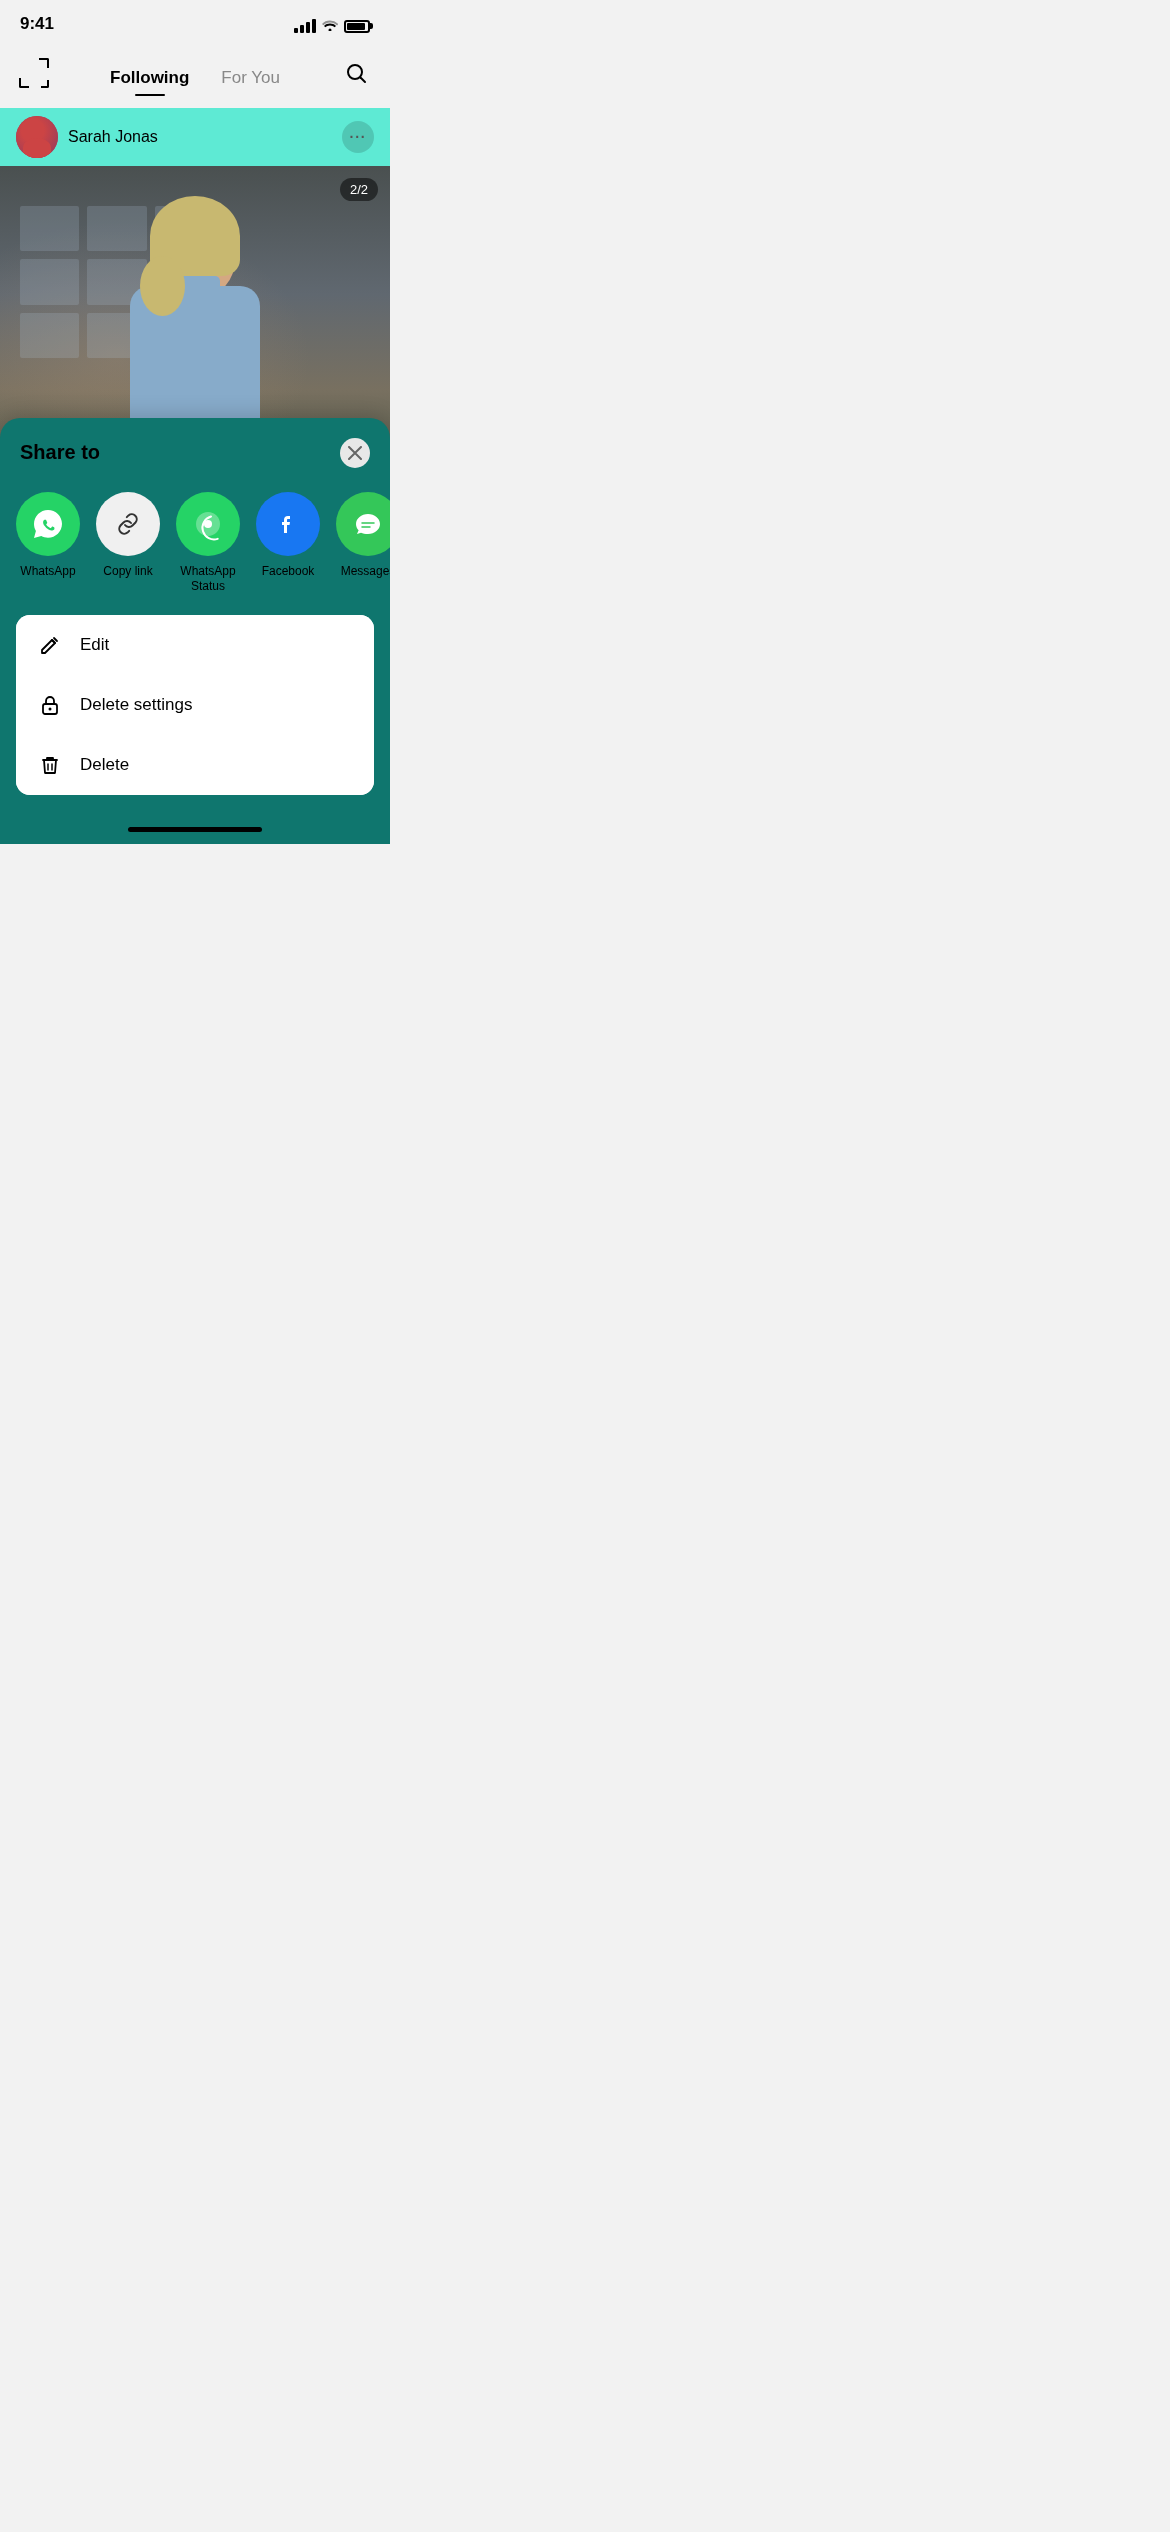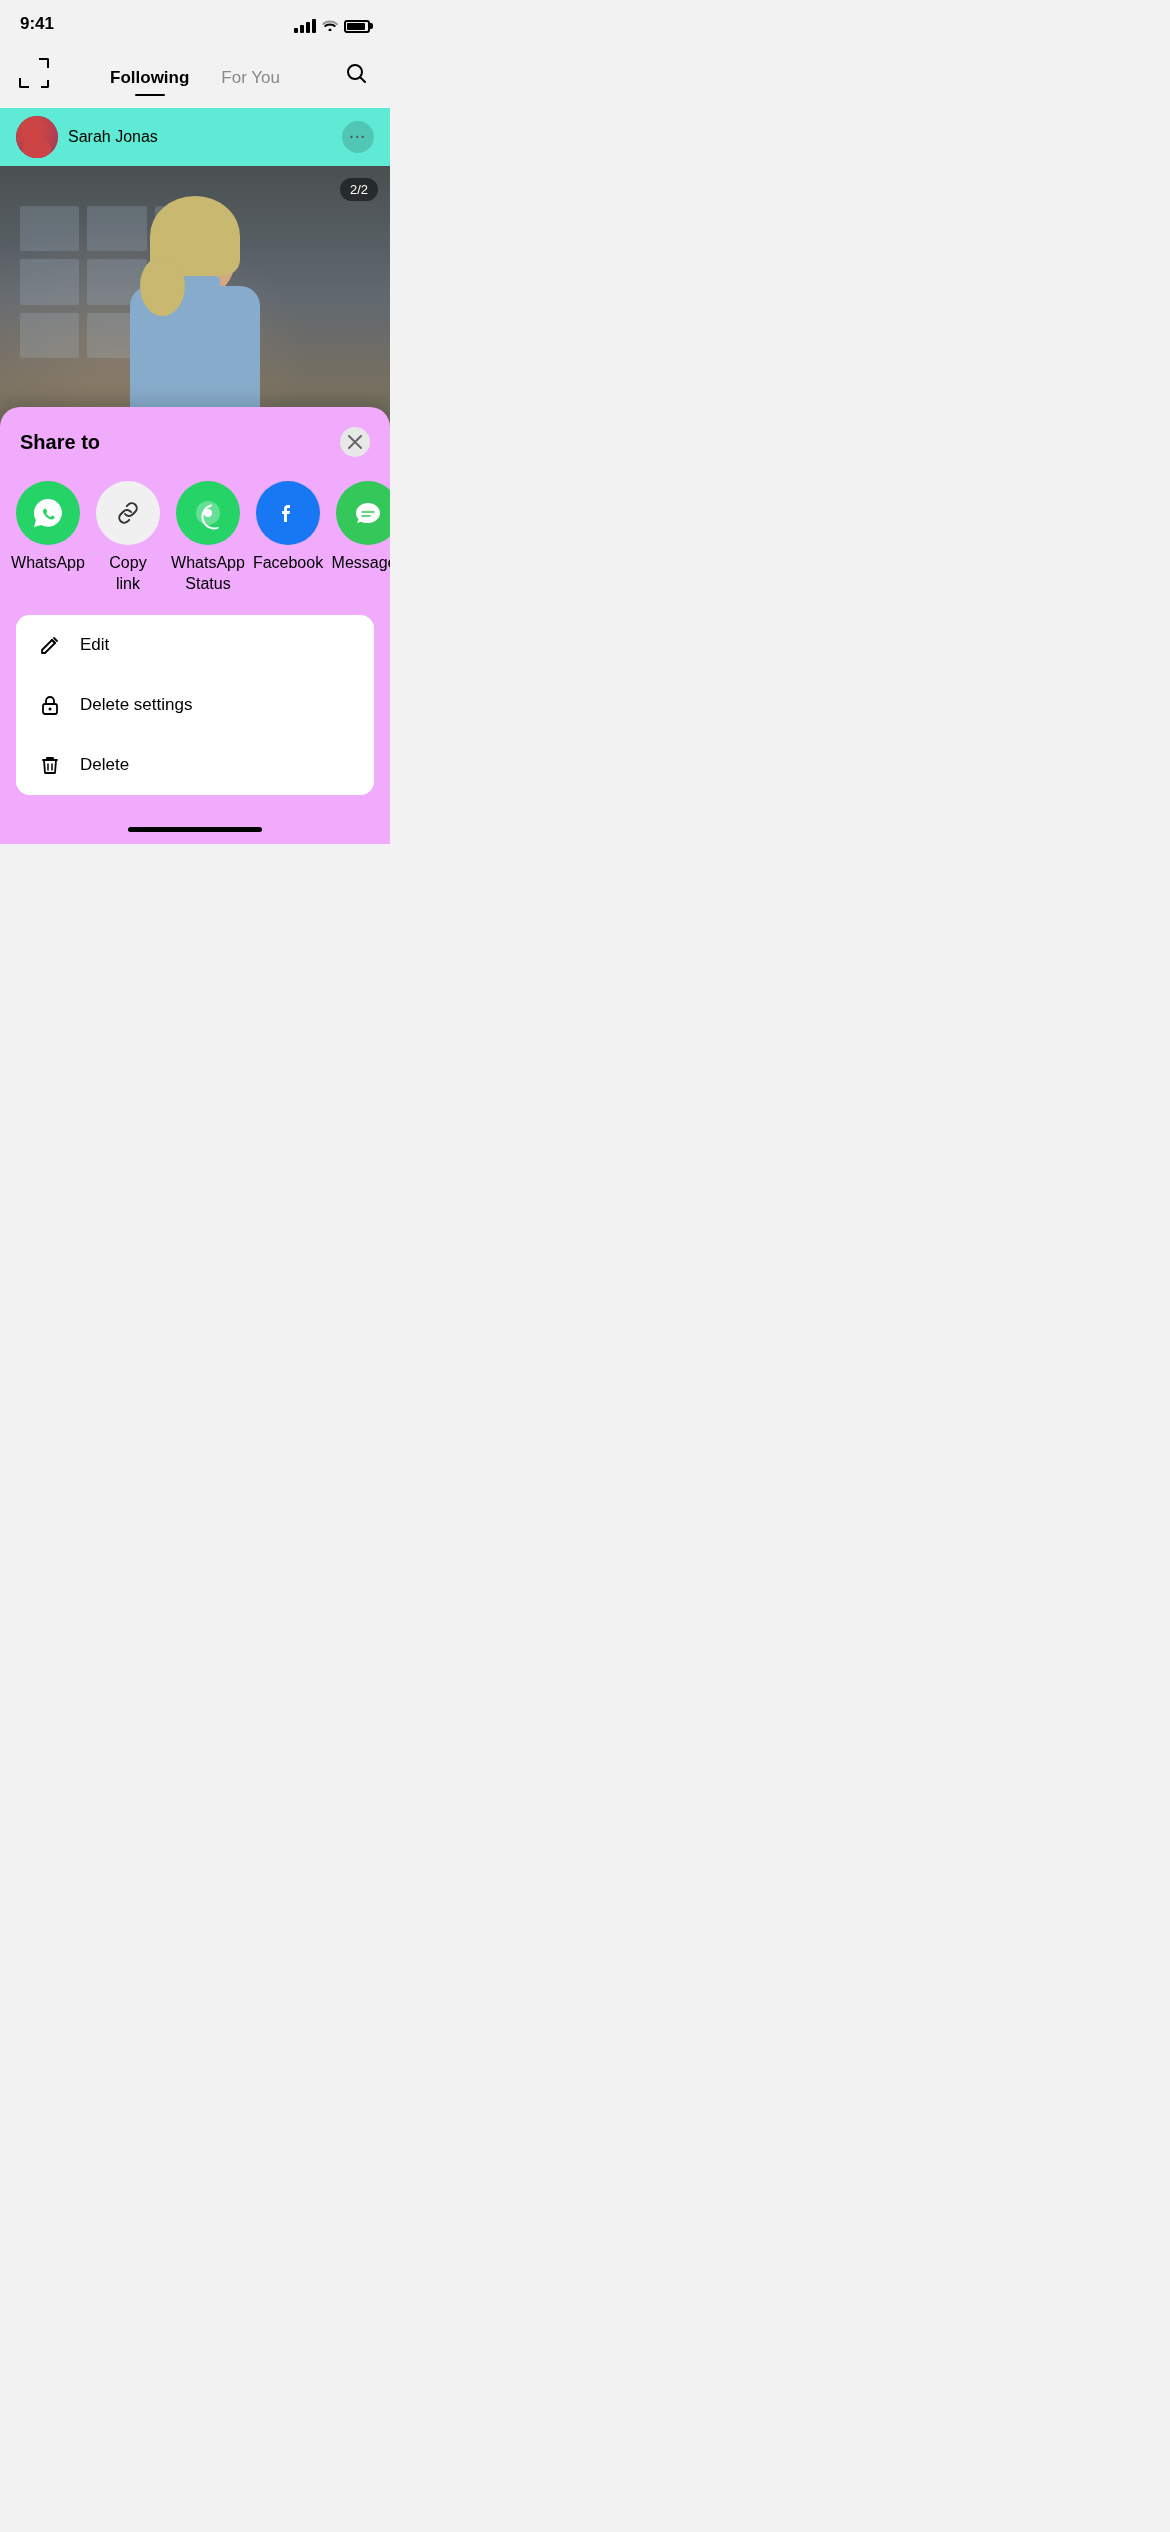--- a/index.html
+++ b/index.html
@@ -307,21 +307,21 @@
       background: rgba(180,200,220,0.4);
       border-radius: 2px;
     }
 
     
     .share-sheet {
       position: absolute;
       bottom: 0;
       left: 0;
       right: 0;
-      background: #f0abfc;
+      background: #0f766e;
       border-radius: 20px 20px 0 0;
       padding: 20px 0 0;
       box-shadow: 0 -4px 20px rgba(0,0,0,0.15);
     }
 
     .share-header {
       display: flex;
       justify-content: space-between;
       align-items: center;
       padding: 0 20px 16px;
@@ -367,21 +367,21 @@
       justify-content: center;
       font-size: 28px;
     }
     .app-icon.whatsapp { background: #25D366; }
     .app-icon.copy-link { background: #f0f0f0; }
     .app-icon.whatsapp-status { background: #25D366; }
     .app-icon.facebook { background: #1877F2; }
     .app-icon.messages { background: #34C759; }
 
     .app-label {
-      font-size: 16px;
+      font-size: 12px;
       color: #000;
       text-align: center;
       line-height: 1.3;
     }
 
     
     .action-list {
       background: #f5f5f5;
       margin: 0 16px;
       border-radius: 14px;

